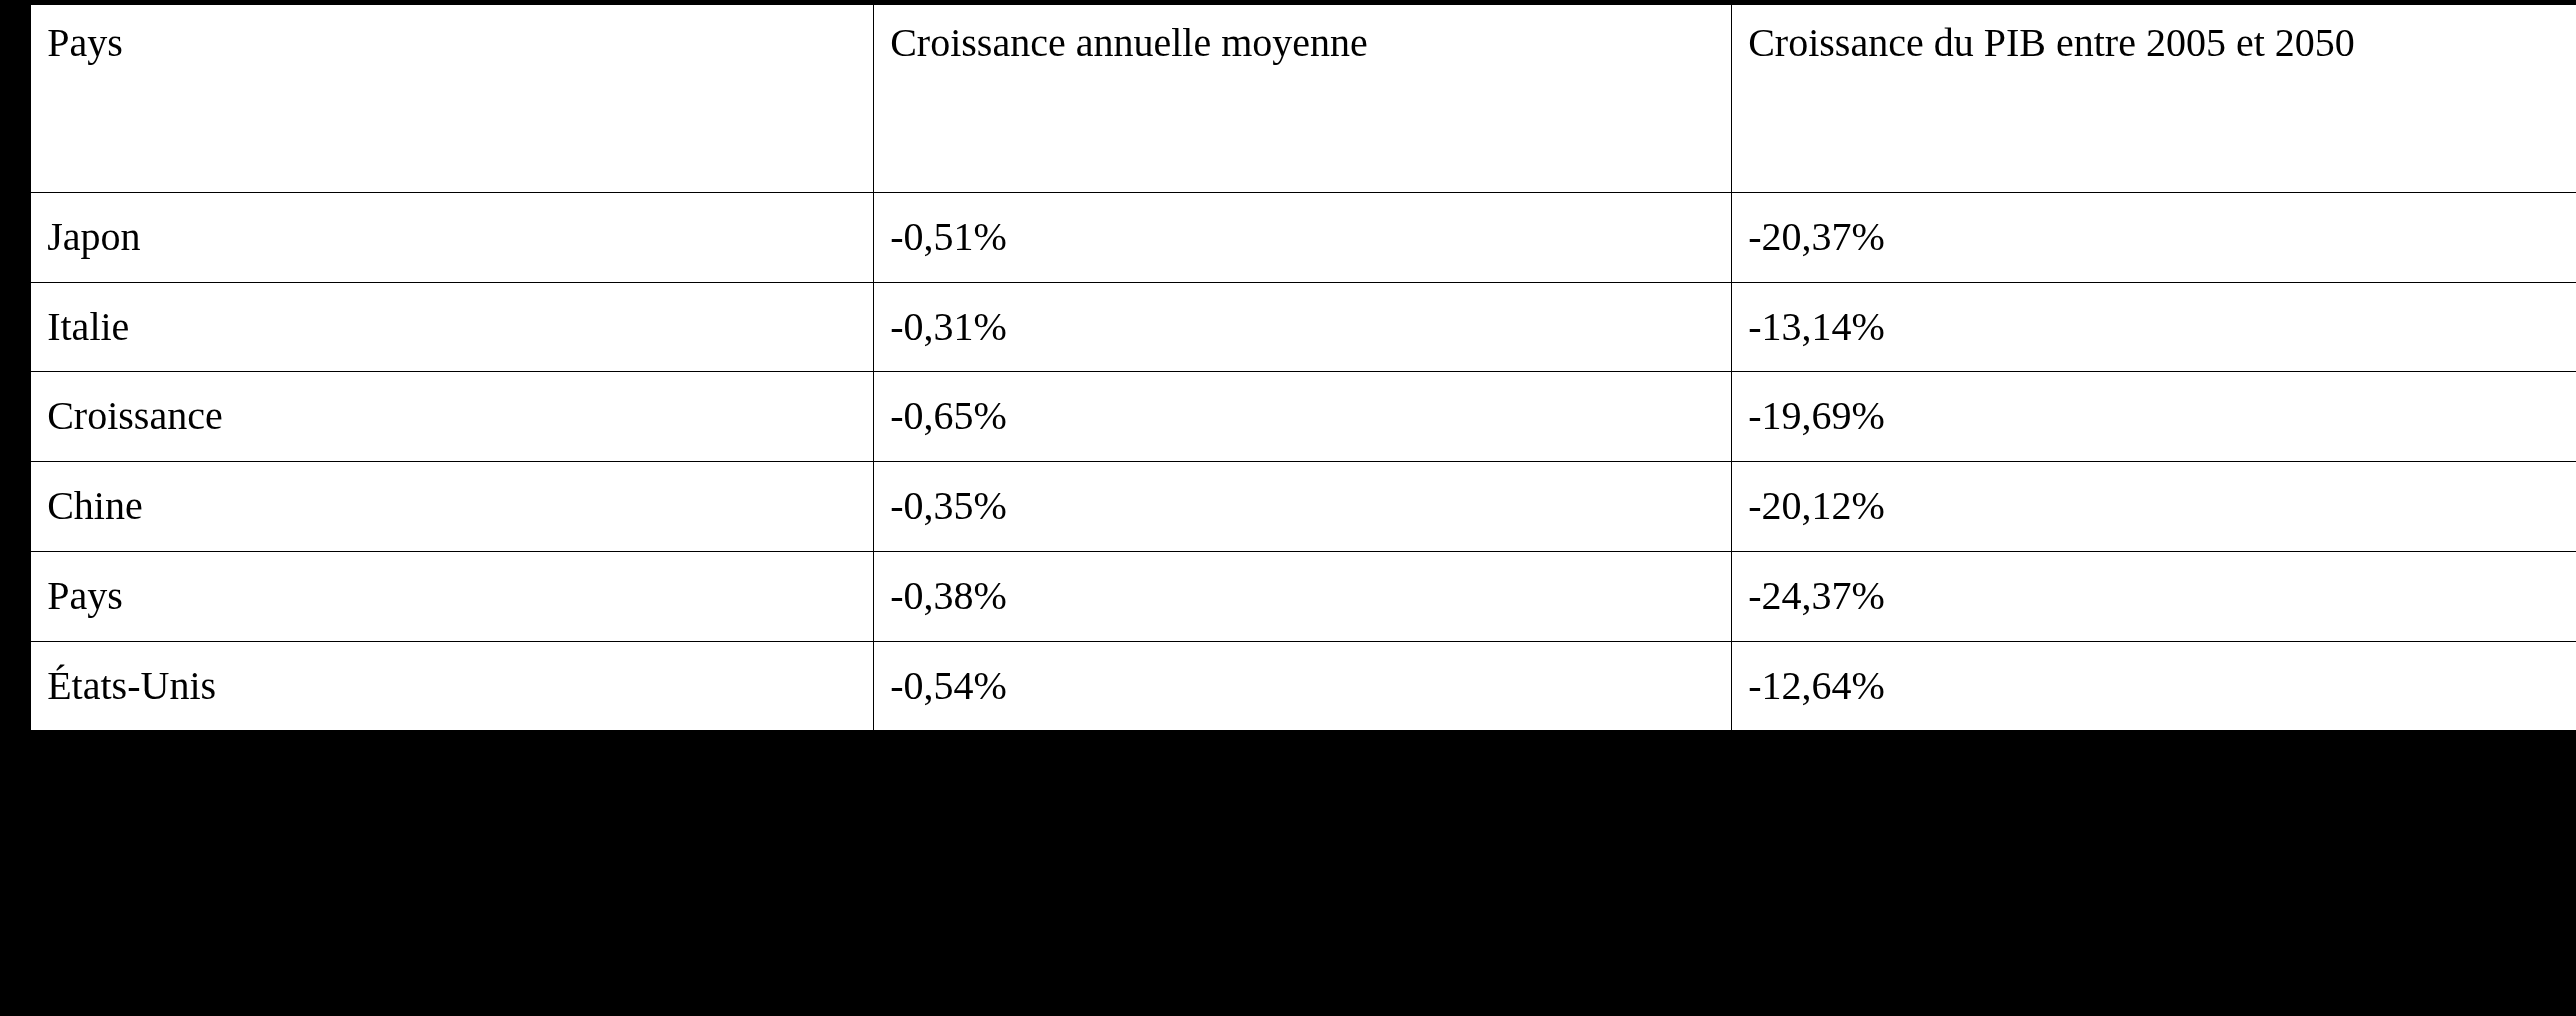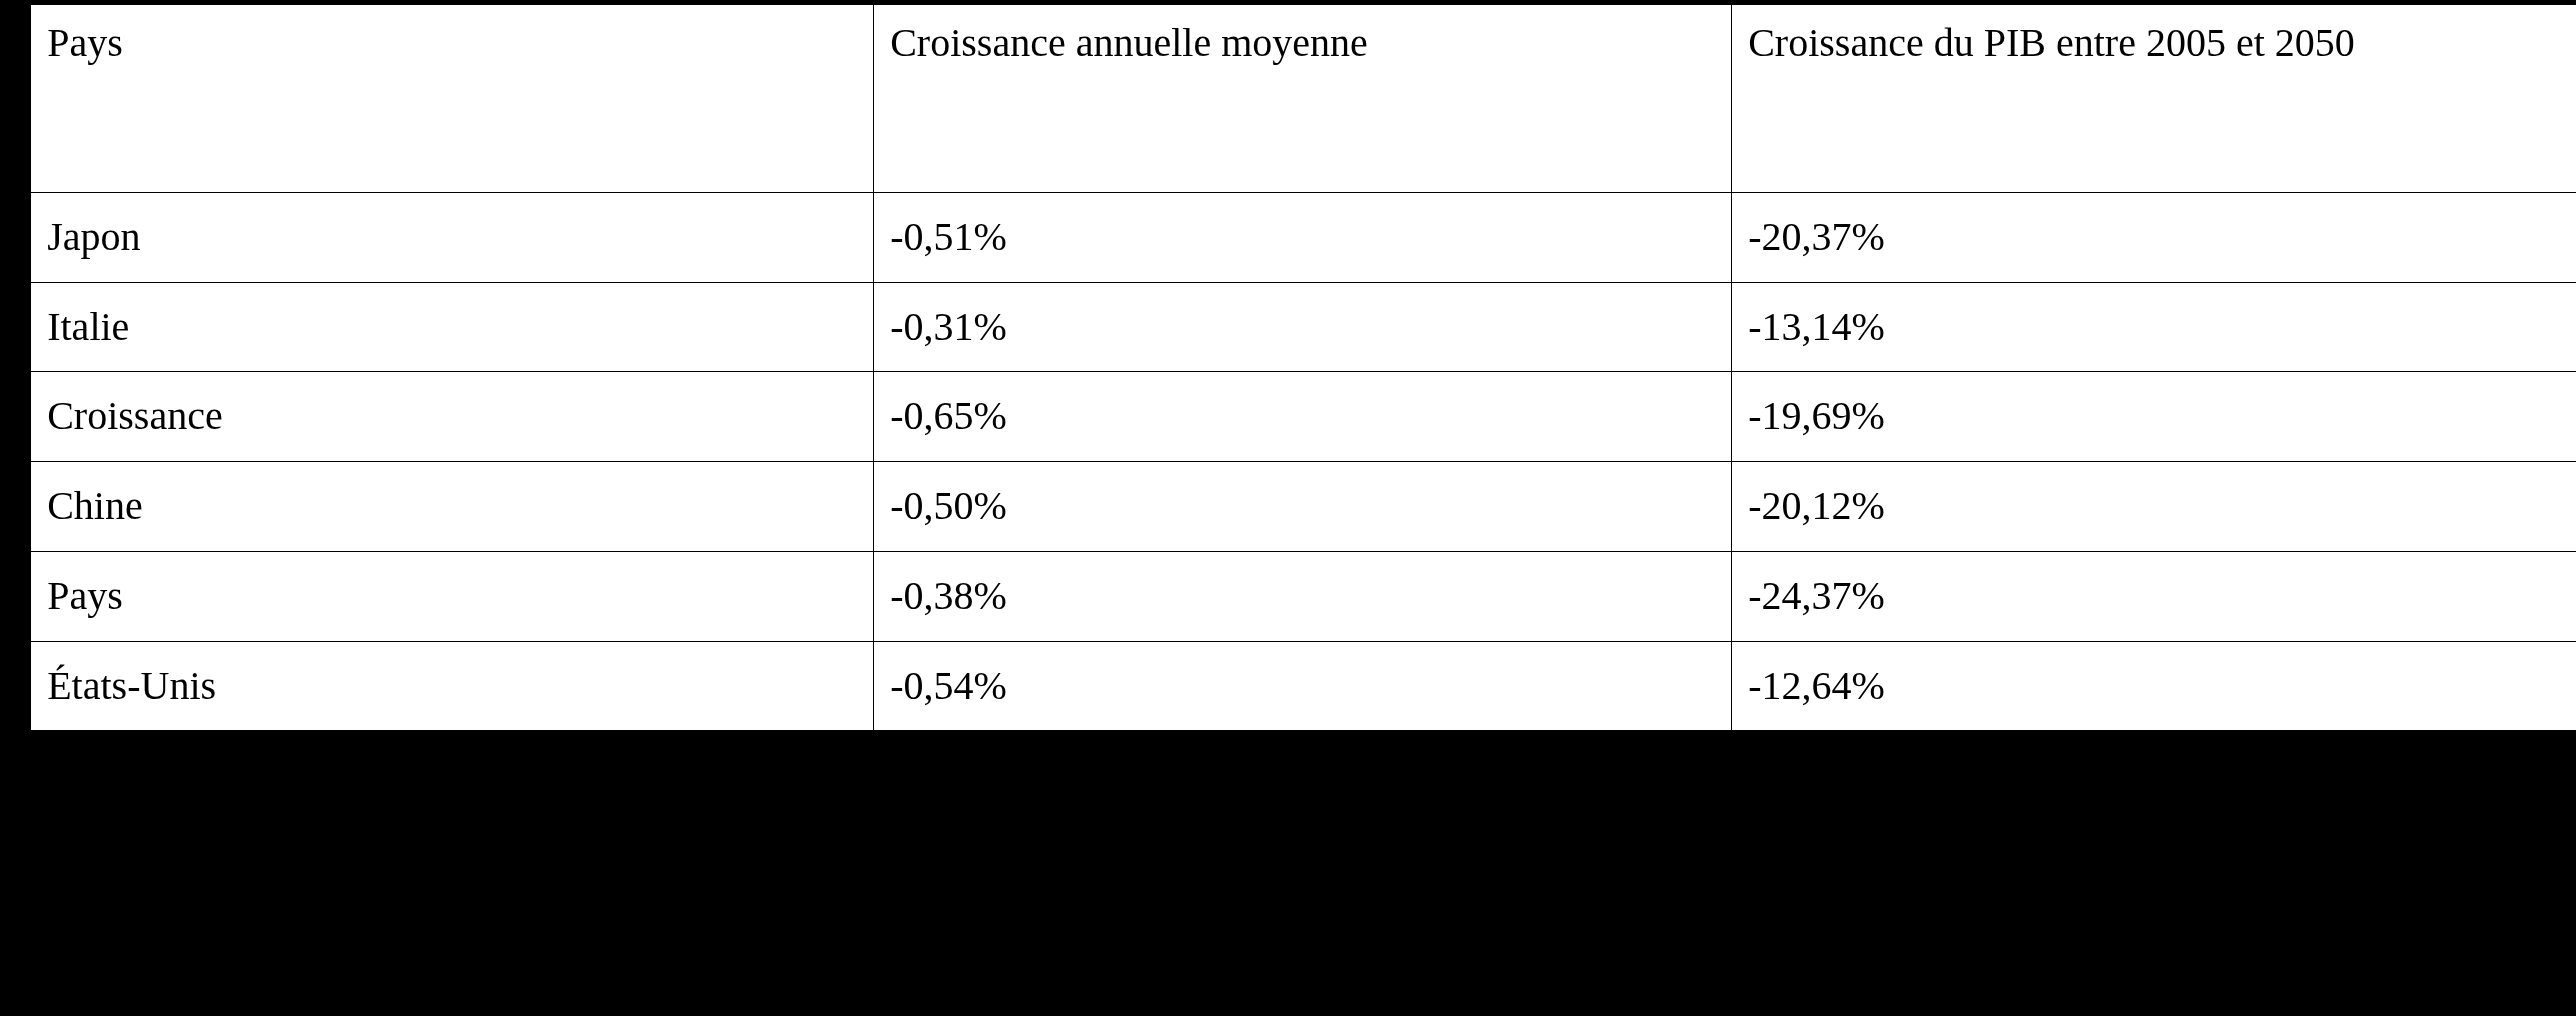--- a/index.html
+++ b/index.html
@@ -130,21 +130,21 @@
           <td>
             <span class="cell-text">-19,69%</span>
           </td>
         </tr>
 
         <tr class="body-row">
           <td>
             <span class="cell-text">Chine</span>
           </td>
           <td>
-            <span class="cell-text">-0,50%</span>
+            <span class="cell-text">-0,35%</span>
           </td>
           <td>
             <span class="cell-text">-20,12%</span>
           </td>
         </tr>
 
         <tr class="body-row">
           <td>
             <span class="cell-text">Pays</span>
           </td>

